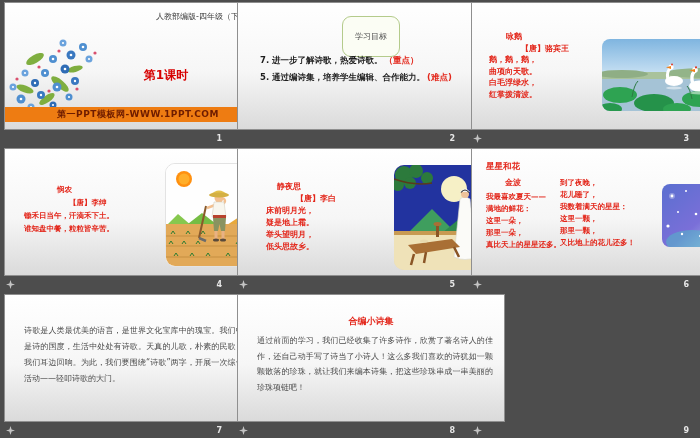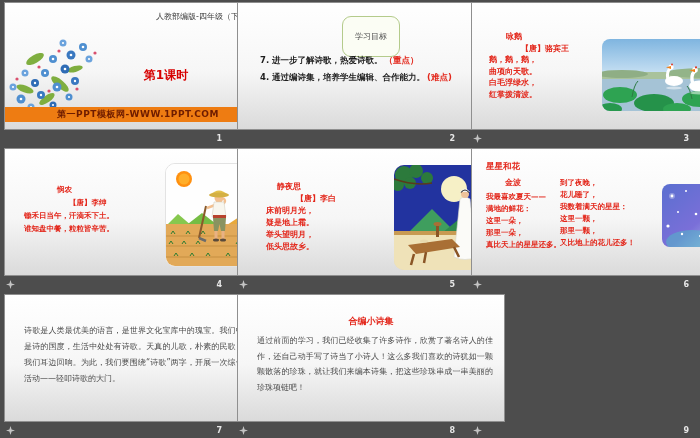--- a/index.html
+++ b/index.html
@@ -152,21 +152,21 @@
     </div>
   </div>
 
   <div class="cell">
     <div class="slide s2">
       <div class="badge">学习目标</div>
       <div class="s2-line l1">
         <span>7. 进一步了解诗歌，热爱诗歌。</span><span class="hl">（重点）</span>
       </div>
       <div class="s2-line l2">
-        <span>4. 通过编诗集，培养学生编辑、合作能力。</span><span class="hl">(难点)</span>
+        <span>5. 通过编诗集，培养学生编辑、合作能力。</span><span class="hl">(难点)</span>
       </div>
     </div>
     <div class="cell-footer">
       <span class="spacer"></span>
       <span class="num">2</span>
     </div>
   </div>
 
   <div class="cell">
     <div class="slide s3">

